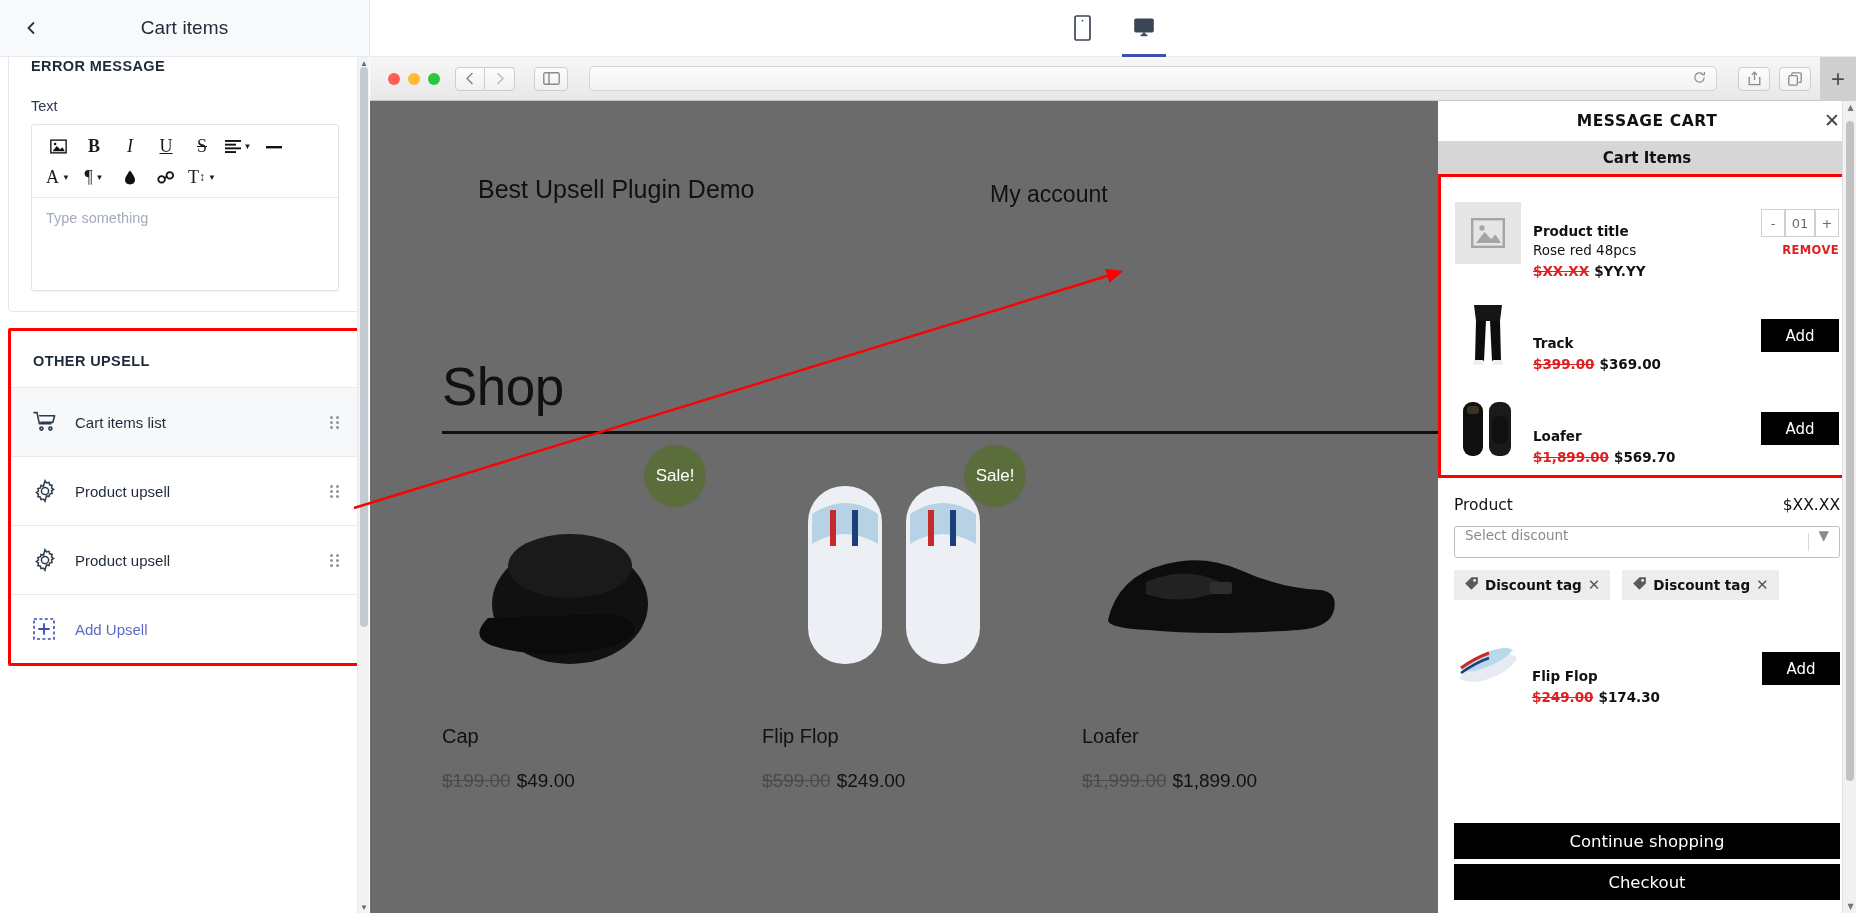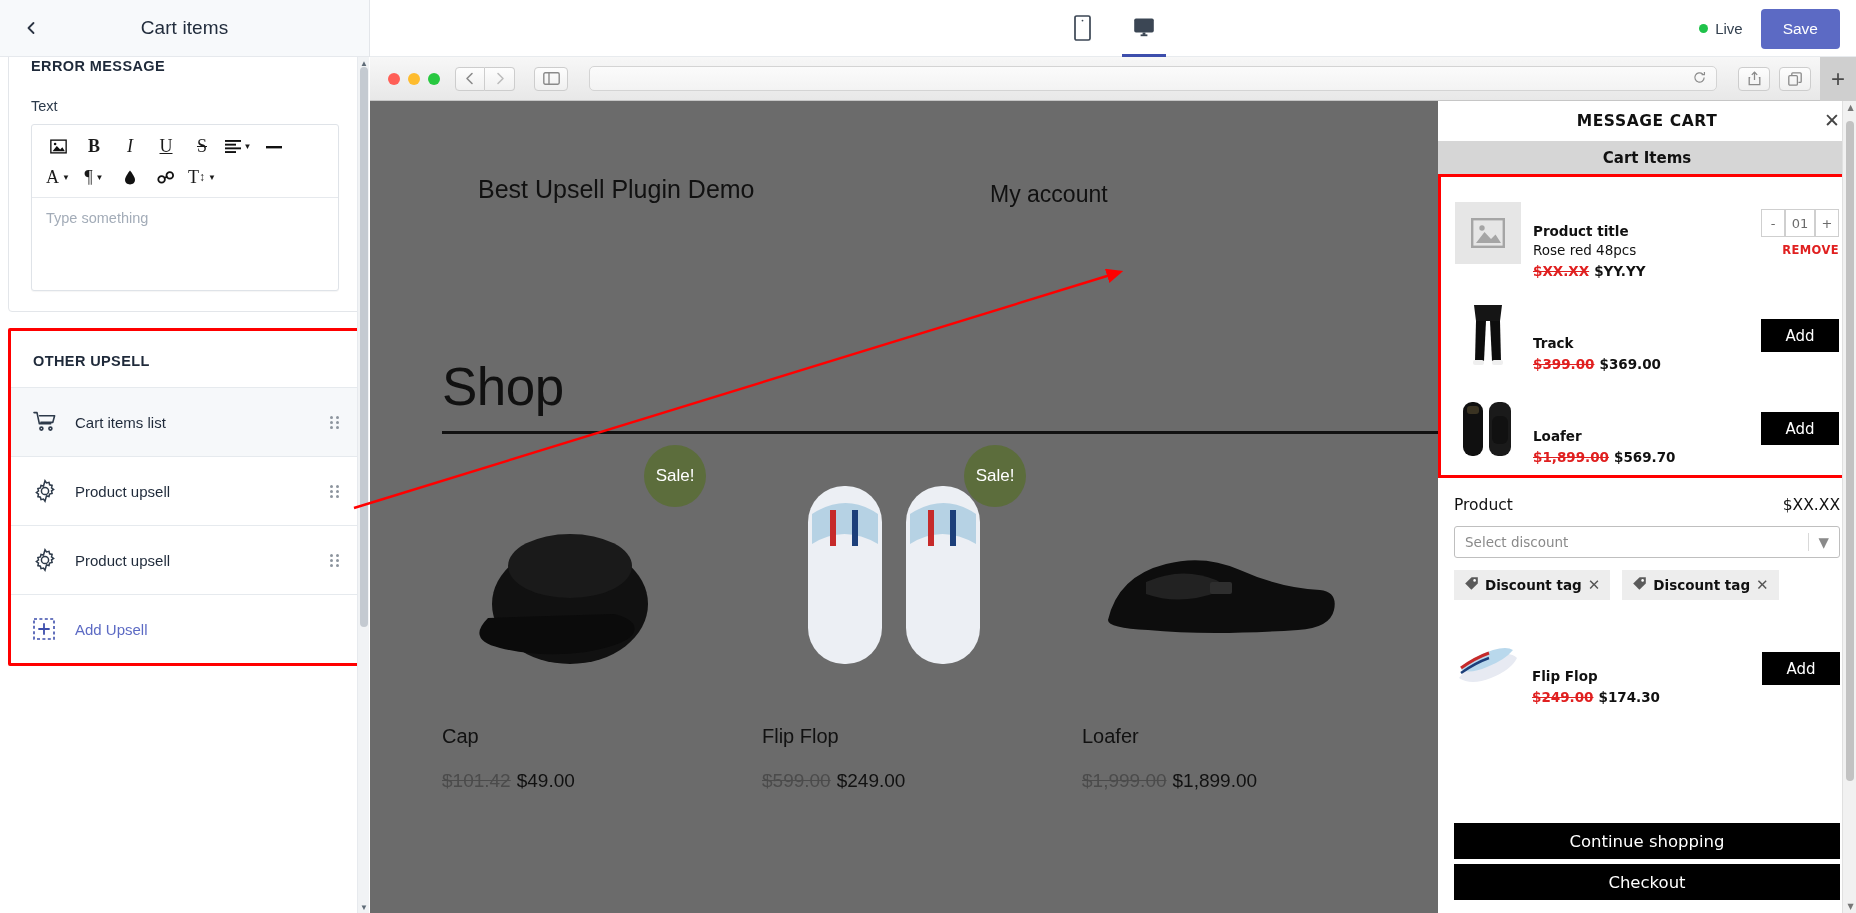--- a/index.html
+++ b/index.html
@@ -253,21 +253,21 @@
     background: #000; color: #fff; border: none; width: 78px; height: 33px;
     font-size: 15px; cursor: pointer; font-family: "DejaVu Sans", sans-serif;
   }
   .cart-body { padding: 10px 16px 0 16px; }
   .subtotal-row {
     display: flex; justify-content: space-between; align-items: center;
     font-size: 15.5px; color: #111; padding: 8px 0 12px 0;
   }
   .discount-select {
     height: 32px; border: 1px solid #bfbfbf; border-radius: 3px;
-    display: flex; align-items: center; padding: 0 10px; position: relative;
+    display: flex; padding: 0 10px; position: relative;
     cursor: pointer;
   }
   .discount-select span { font-size: 13.5px; color: #8a8a8a; }
   .ds-div {
     position: absolute; right: 30px; top: 6px; bottom: 6px; width: 1px; background: #d9d9d9;
   }
   .ds-caret { position: absolute; right: 10px; color: #555; font-size: 9px; }
   .tags { display: flex; gap: 12px; margin-top: 12px; }
   .tag {
     background: #ededed; padding: 6px 10px; display: flex; align-items: center;
@@ -469,27 +469,20 @@
             </svg>
         </div>
         <div class="vt active">
           <svg width="24" height="24" viewBox="0 0 24 24" fill="currentColor">
               <rect x="2.2" y="2.5" width="19.6" height="14" rx="1.8"></rect>
               <rect x="8.6" y="18.4" width="6.8" height="1.8"></rect>
               <rect x="10.6" y="16.5" width="2.8" height="2.4"></rect>
             </svg>
         </div>
       </div>
-      <div class="top-right">
-        <div class="live">
-          <span class="live-dot"></span>
-          <span>Live</span>
-        </div>
-        <button class="save-btn">Save</button>
-      </div>
     </div>
 
     <div class="browser">
       <div class="chrome">
         <div class="traffic">
           <span class="tl r"></span>
           <span class="tl y"></span>
           <span class="tl g"></span>
         </div>
         <div class="nav-group">
@@ -550,21 +543,21 @@
               <div class="p-img">
                 <div class="sale-badge">Sale!</div>
                 <svg width="250" height="230" viewBox="0 0 250 230">
                   <ellipse cx="118" cy="142" rx="78" ry="60" fill="#111"></ellipse>
                   <path d="M36 156 q-22 22 12 30 q40 10 86 4 q44 -8 48 -20 q4 -12 -20 -18 Z" fill="#0b0b0b"></path>
                   <ellipse cx="118" cy="104" rx="62" ry="32" fill="#1a1a1a"></ellipse>
                 </svg>
               </div>
               <div class="p-name">Cap</div>
               <div class="p-price">
-                <s>$101.42</s><span>$49.00</span>
+                <s>$199.00</s><span>$49.00</span>
               </div>
             </div>
 
             <div class="product">
               <div class="p-img">
                 <div class="sale-badge">Sale!</div>
                 <svg width="250" height="230" viewBox="0 0 250 230">
                   <g>
                     <rect x="36" y="24" width="74" height="178" rx="36" fill="#eceff4"></rect>
                     <path d="M40 52 q34 -22 66 0 l0 30 q-34 -20 -66 0 Z" fill="#b6d2e4"></path>

